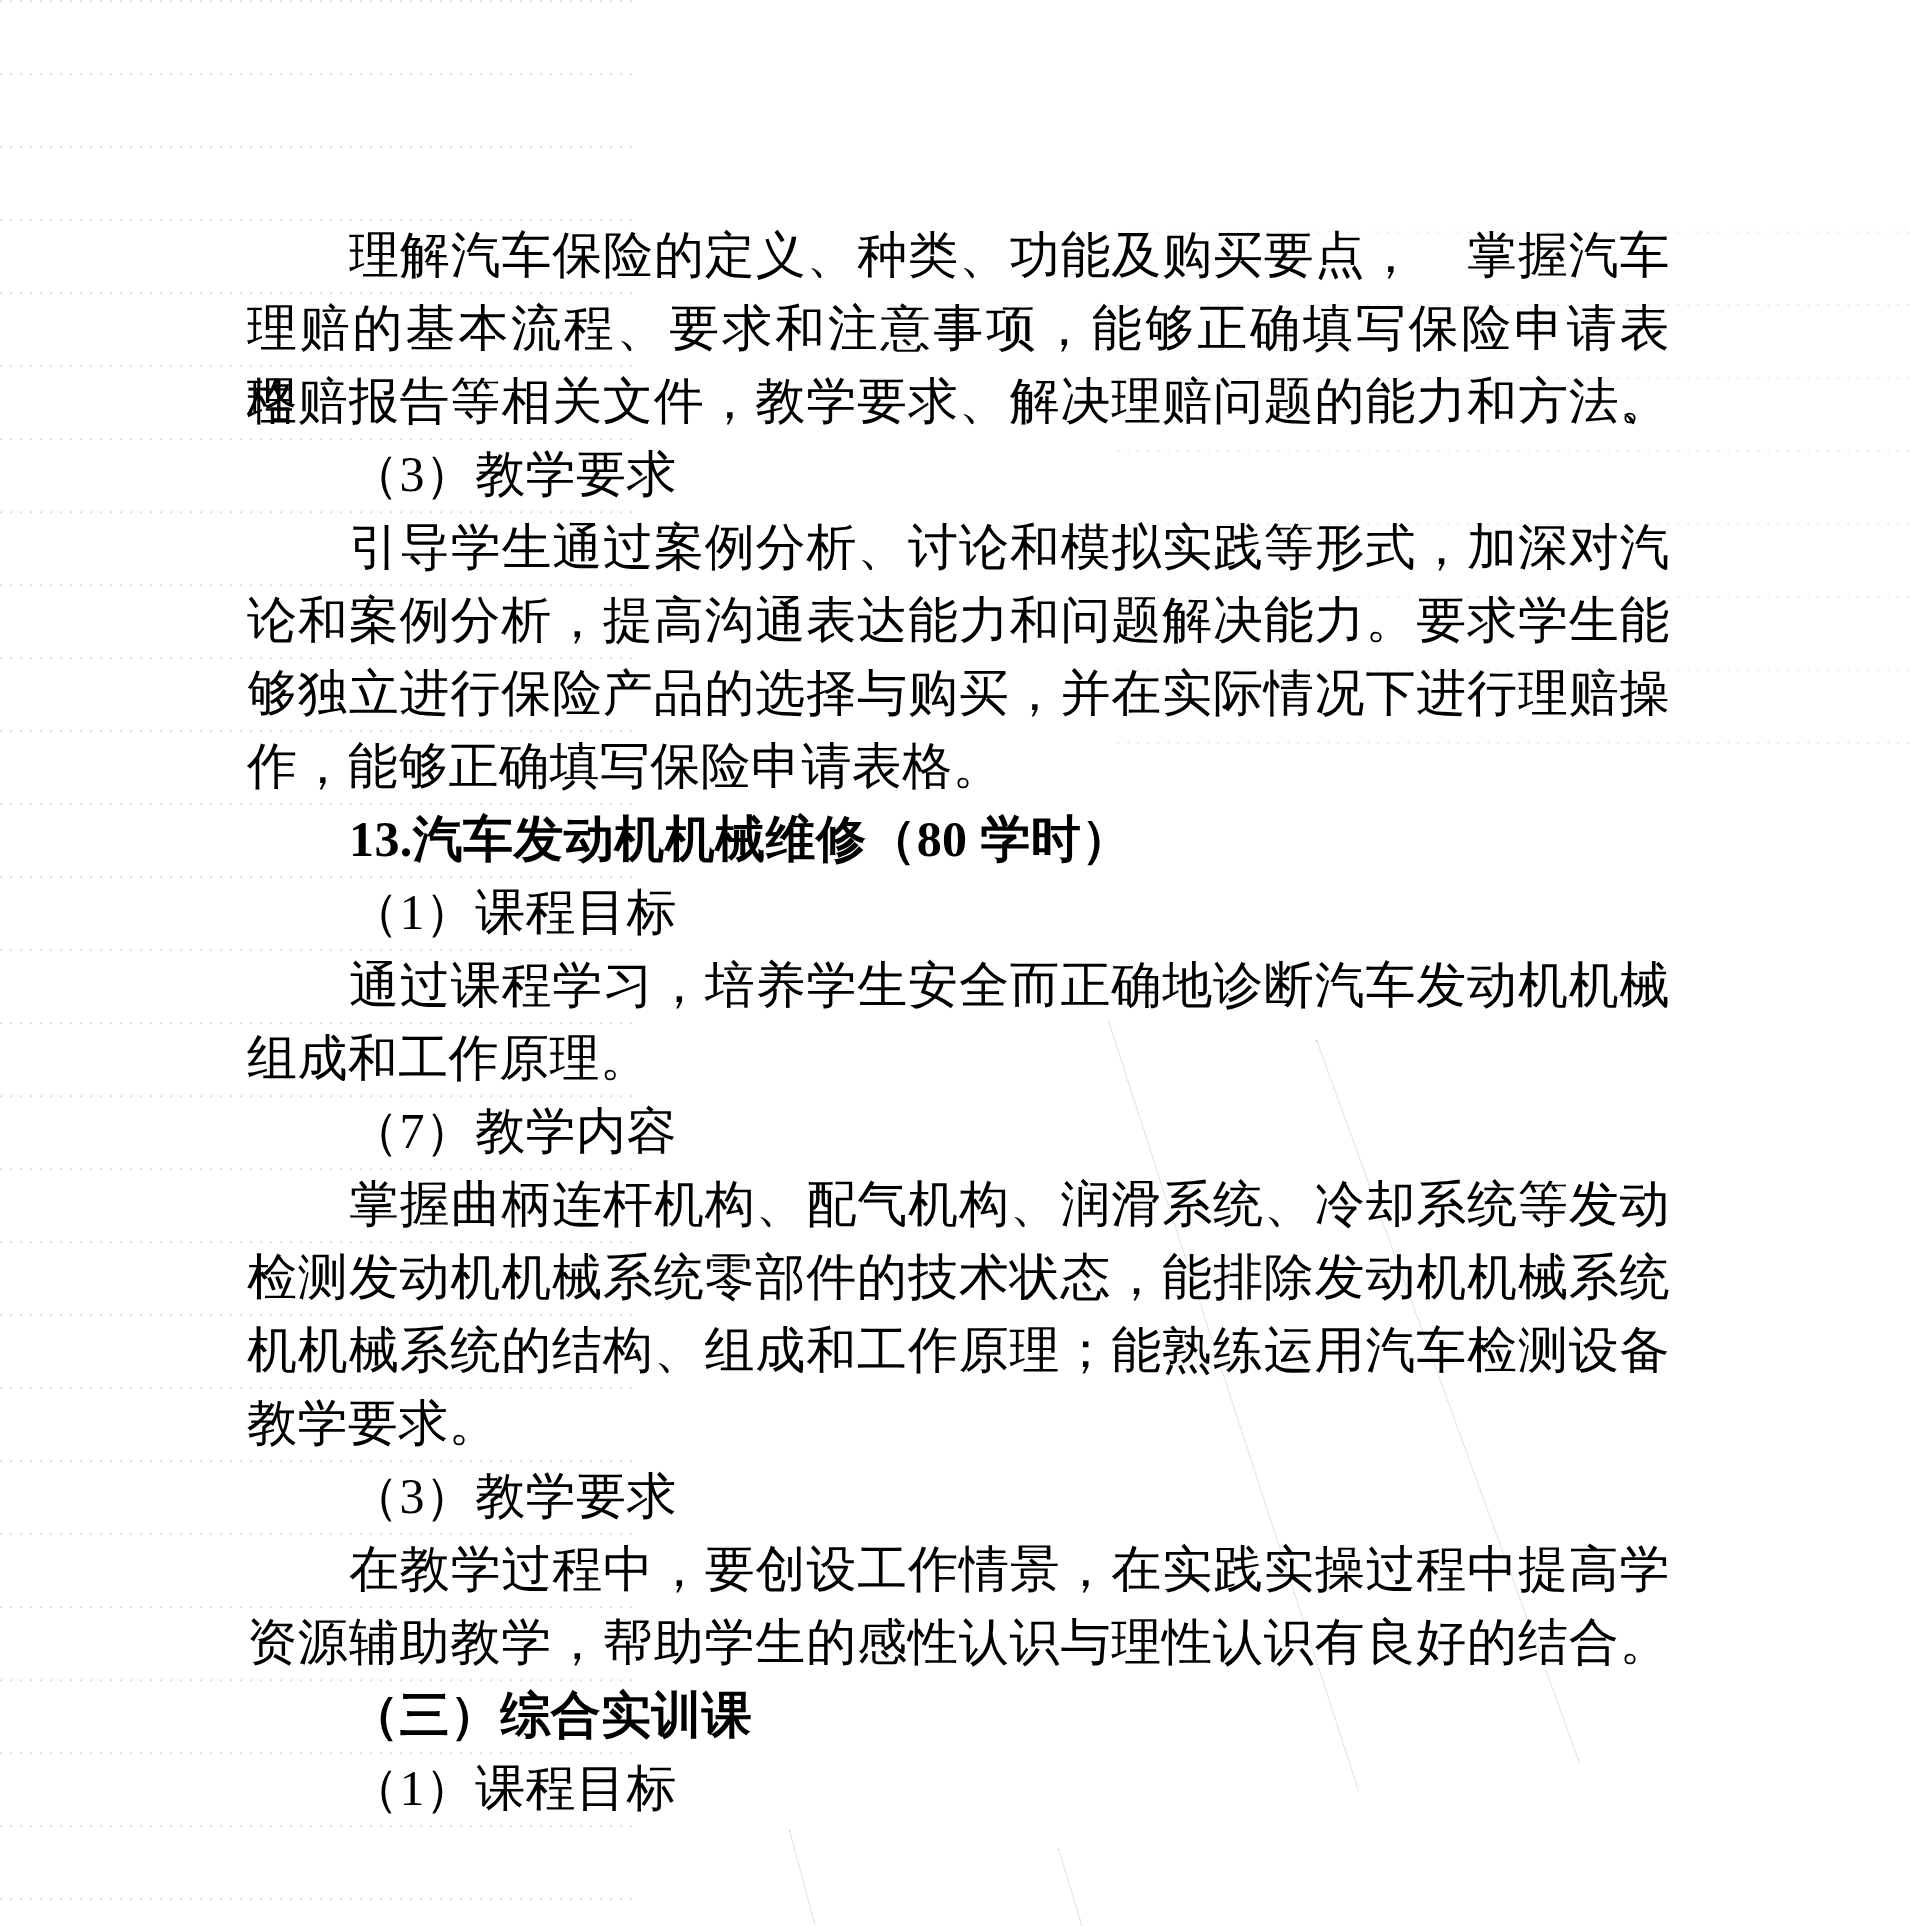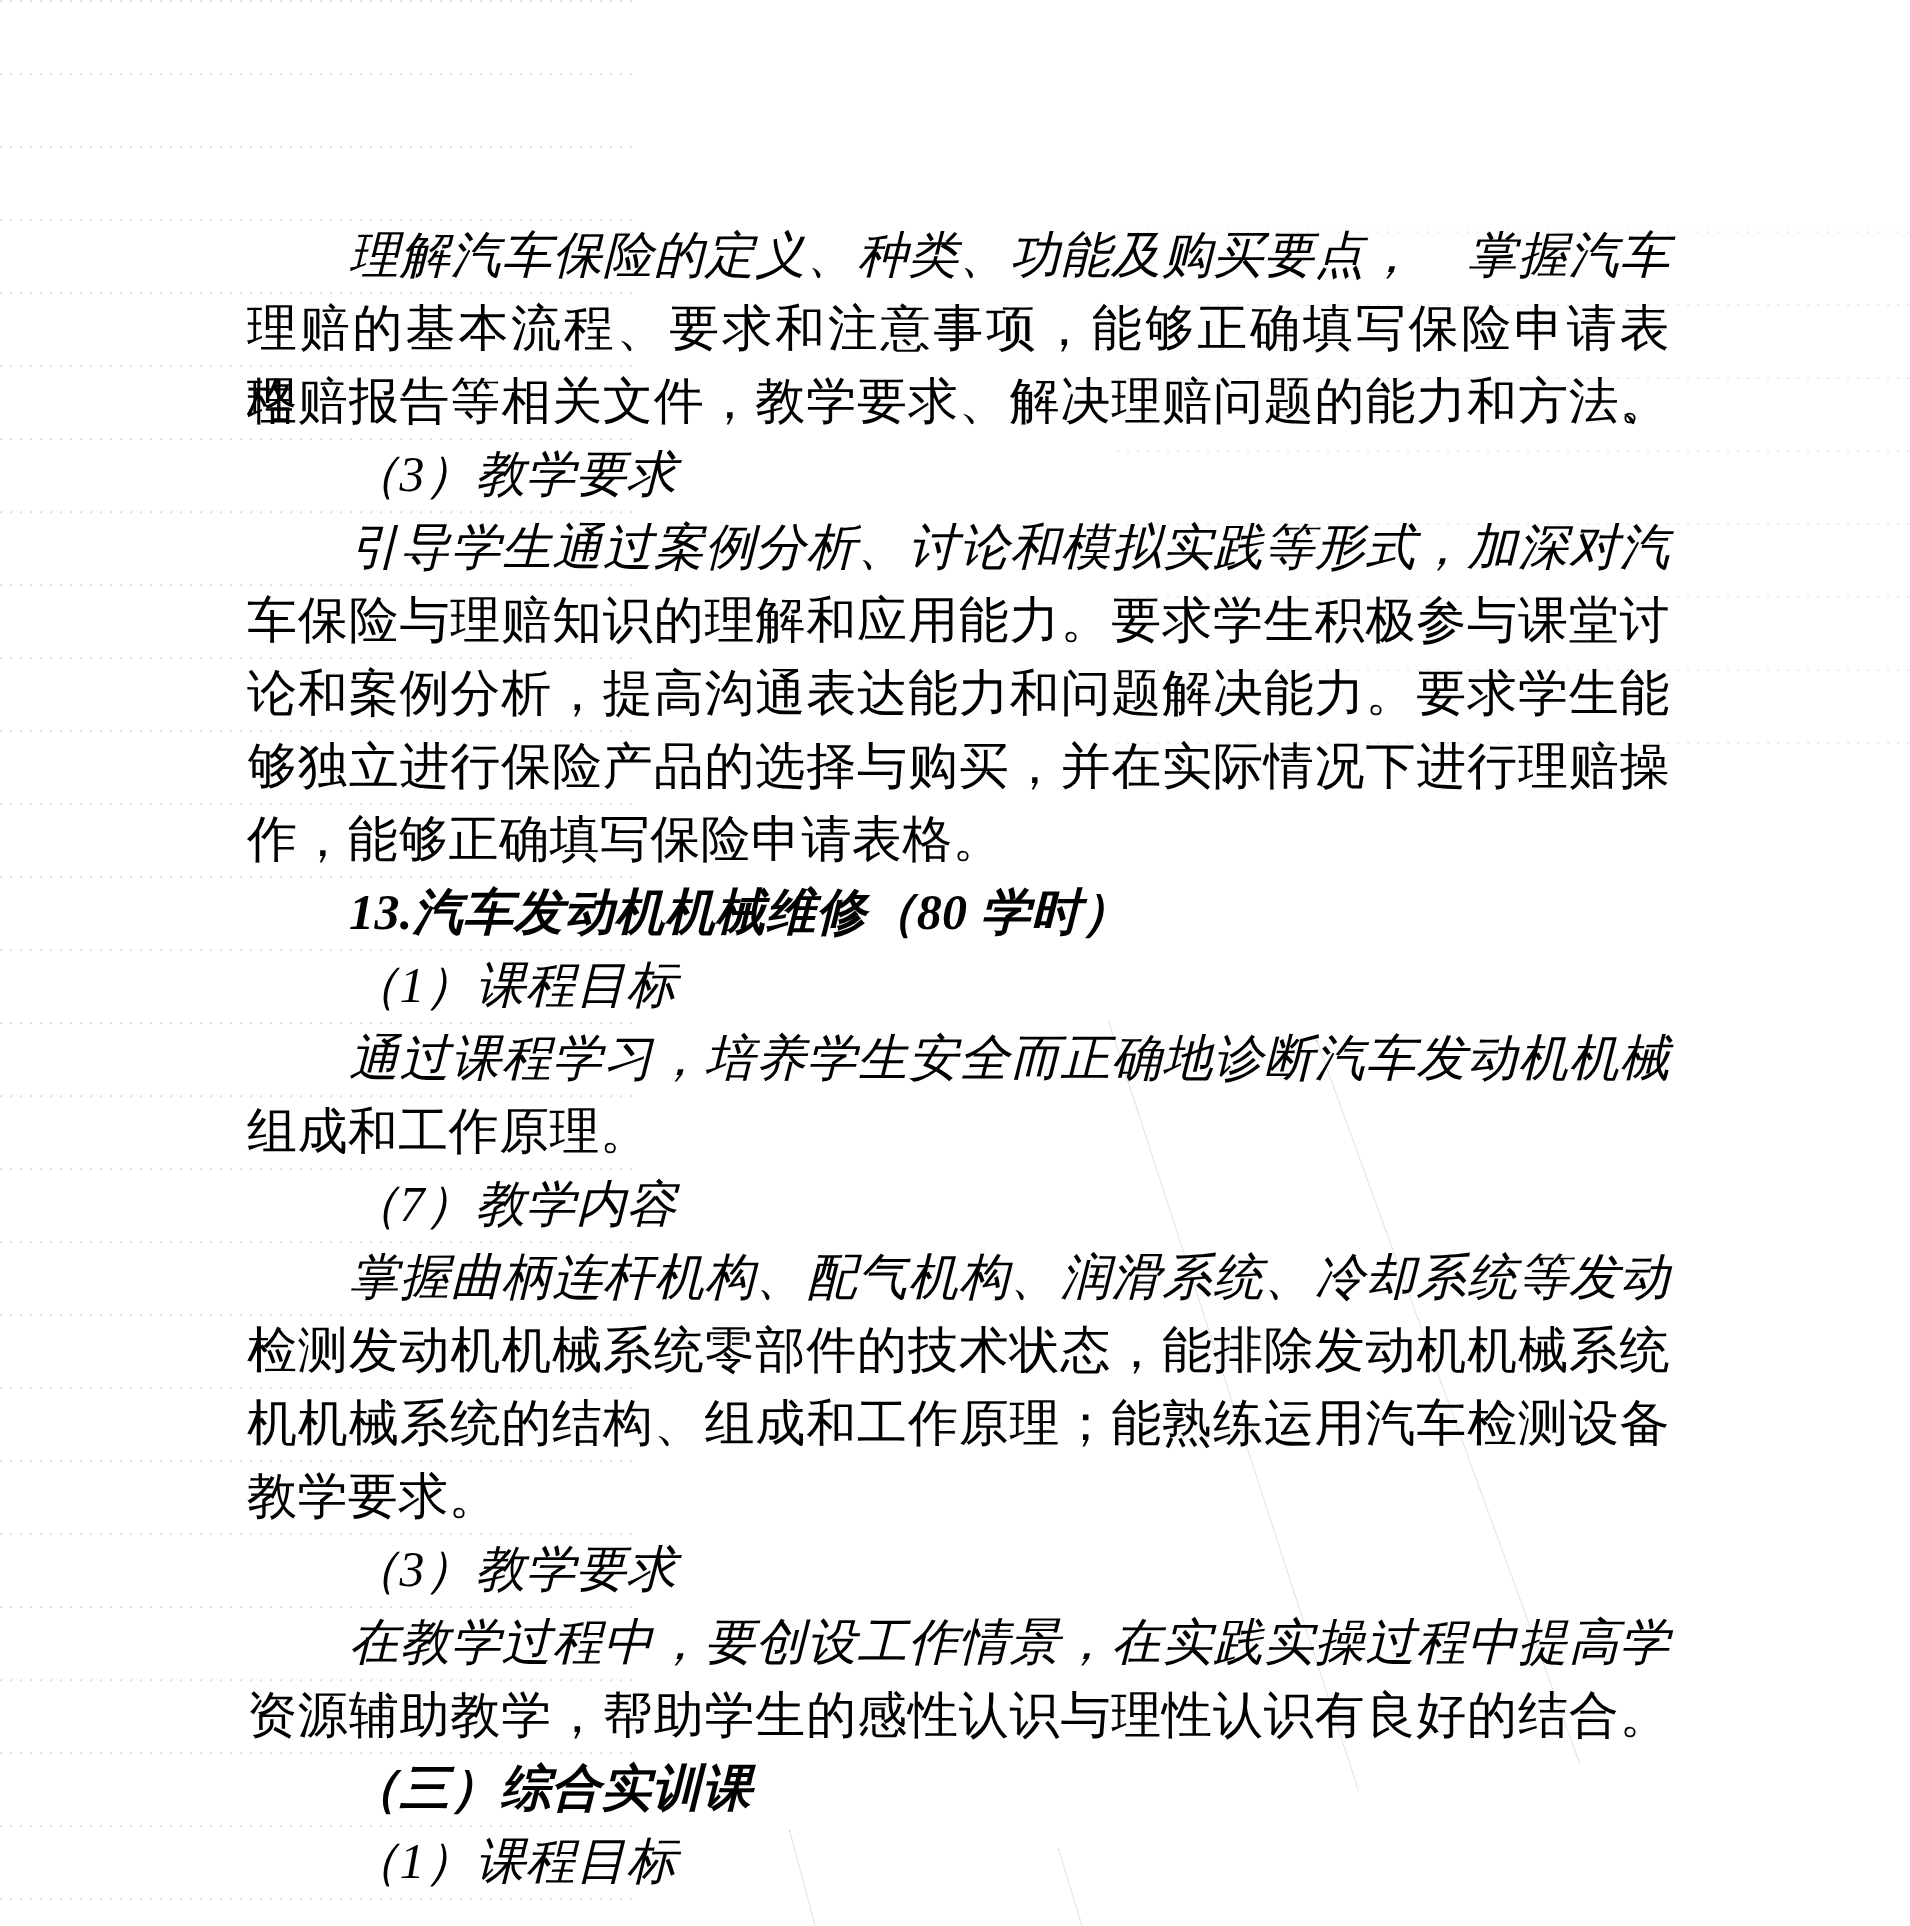--- a/index.html
+++ b/index.html
@@ -38,21 +38,21 @@
     width: 1423px;
   }
   .line {
     font-size: 50px;
     line-height: 73px;
     height: 73px;
     white-space: pre-wrap;
     letter-spacing: 0.4px;
   }
   .line.fill { text-align: justify; text-align-last: justify; }
-  .line.indent { text-indent: 102px; font-style: italic; }
+  .line.indent { text-indent: 102px; }
   .line.bold { font-weight: bold; }
 </style>
 </head>
 <body>
 
 <div class="page">
 
   <div class="noise-rows noise-a"></div>
   <div class="noise-rows noise-b"></div>
 
@@ -60,21 +60,20 @@
   <div class="diag" style="left:1317px; top:1040px; width:770px; transform:rotate(70deg);"></div>
   <div class="diag" style="left:790px; top:1830px; width:636px; transform:rotate(75deg);"></div>
   <div class="diag" style="left:1059px; top:1849px; width:616px; transform:rotate(73deg);"></div>
 
   <div class="content" id="doc-lines">
       <div class="line indent fill">理解汽车保险的定义、种类、功能及购买要点，　掌握汽车</div>
       <div class="line fill">理赔的基本流程、要求和注意事项，能够正确填写保险申请表格、</div>
       <div class="line fill">理赔报告等相关文件，教学要求、解决理赔问题的能力和方法。</div>
       <div class="line indent">（3）教学要求</div>
       <div class="line indent fill">引导学生通过案例分析、讨论和模拟实践等形式，加深对汽</div>
-      <div class="line fill">车保险与理赔知识的理解和应用能力。要求学生积极参与课堂讨</div>
       <div class="line fill">论和案例分析，提高沟通表达能力和问题解决能力。要求学生能</div>
       <div class="line fill">够独立进行保险产品的选择与购买，并在实际情况下进行理赔操</div>
       <div class="line">作，能够正确填写保险申请表格。</div>
       <div class="line indent bold">13.汽车发动机机械维修（80 学时）</div>
       <div class="line indent">（1）课程目标</div>
       <div class="line indent fill">通过课程学习，培养学生安全而正确地诊断汽车发动机机械</div>
       <div class="line">组成和工作原理。</div>
       <div class="line indent">（7）教学内容</div>
       <div class="line indent fill">掌握曲柄连杆机构、配气机构、润滑系统、冷却系统等发动</div>
       <div class="line fill">检测发动机机械系统零部件的技术状态，能排除发动机机械系统</div>

